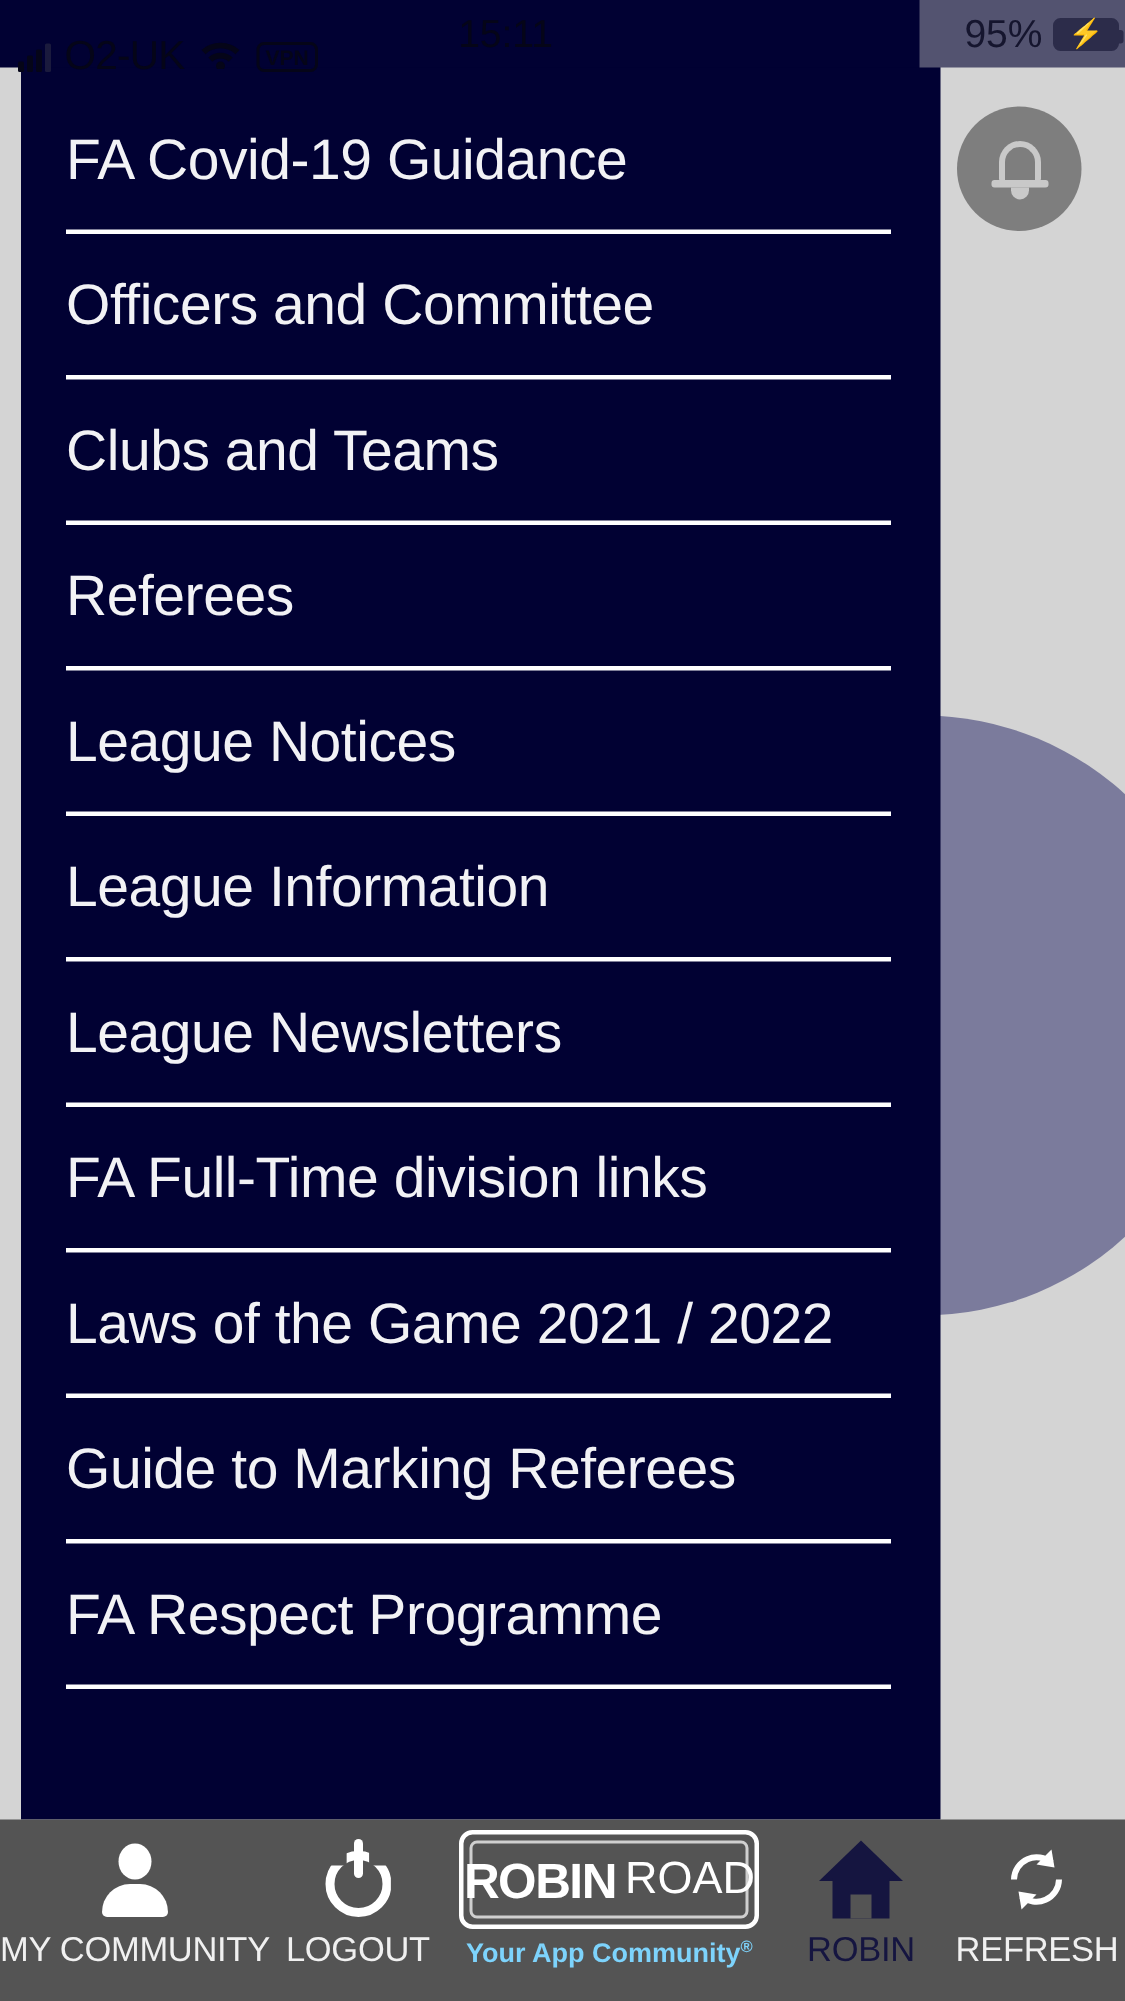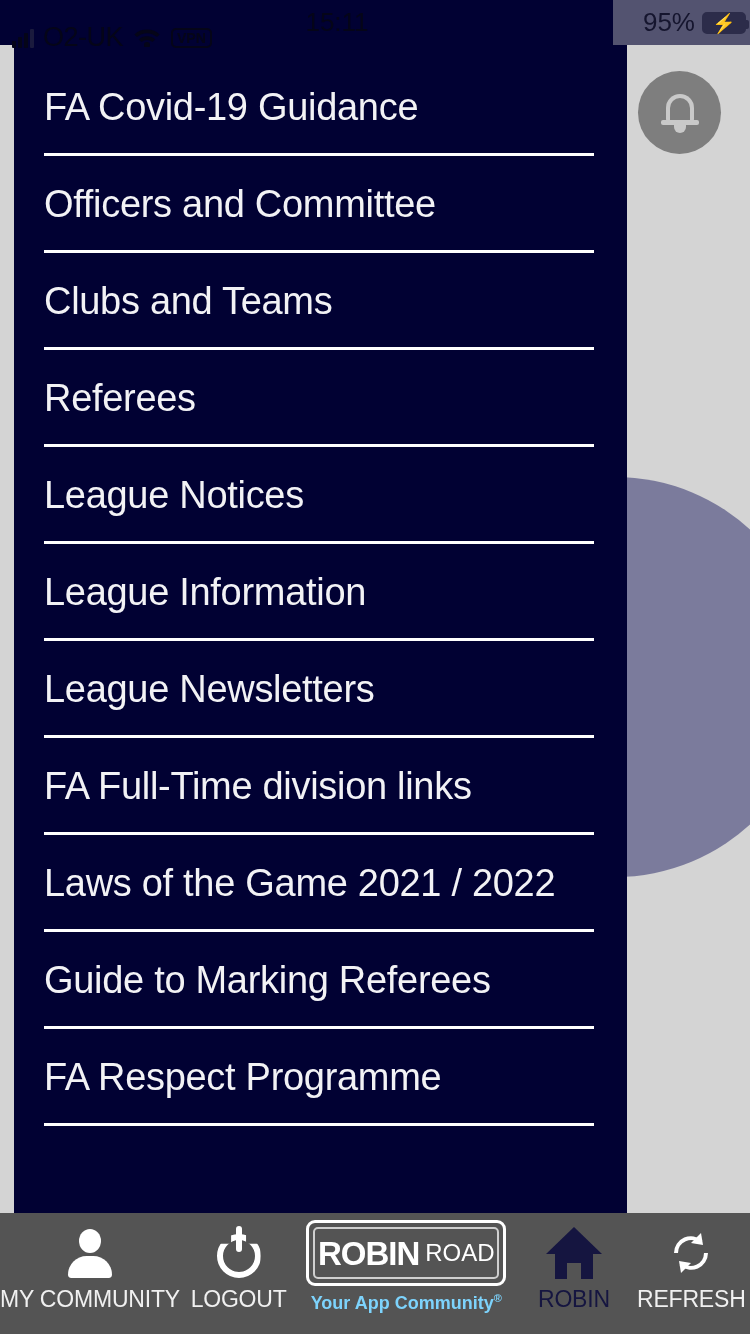--- a/index.html
+++ b/index.html
@@ -234,21 +234,21 @@
     border:2px solid #cfcfcf;
     border-radius:5px;
     display:flex; align-items:center; justify-content:center;
     gap:6px;
   }
   .logo-robin {
     font-size:33px; font-weight:bold; color:#ffffff;
     letter-spacing:-1px; line-height:1;
   }
   .logo-road {
-    font-size:24px; font-weight:normal; color:#ffffff;
+    font-size:30px; font-weight:normal; color:#ffffff;
     letter-spacing:0px; line-height:1;
   }
   .logo-tagline {
     margin-top:6px;
     font-size:18px; font-weight:bold; color:#7dd3fc;
     white-space:nowrap;
   }
   .logo-tagline sup { font-size:11px; }
 </style>
 </head>

